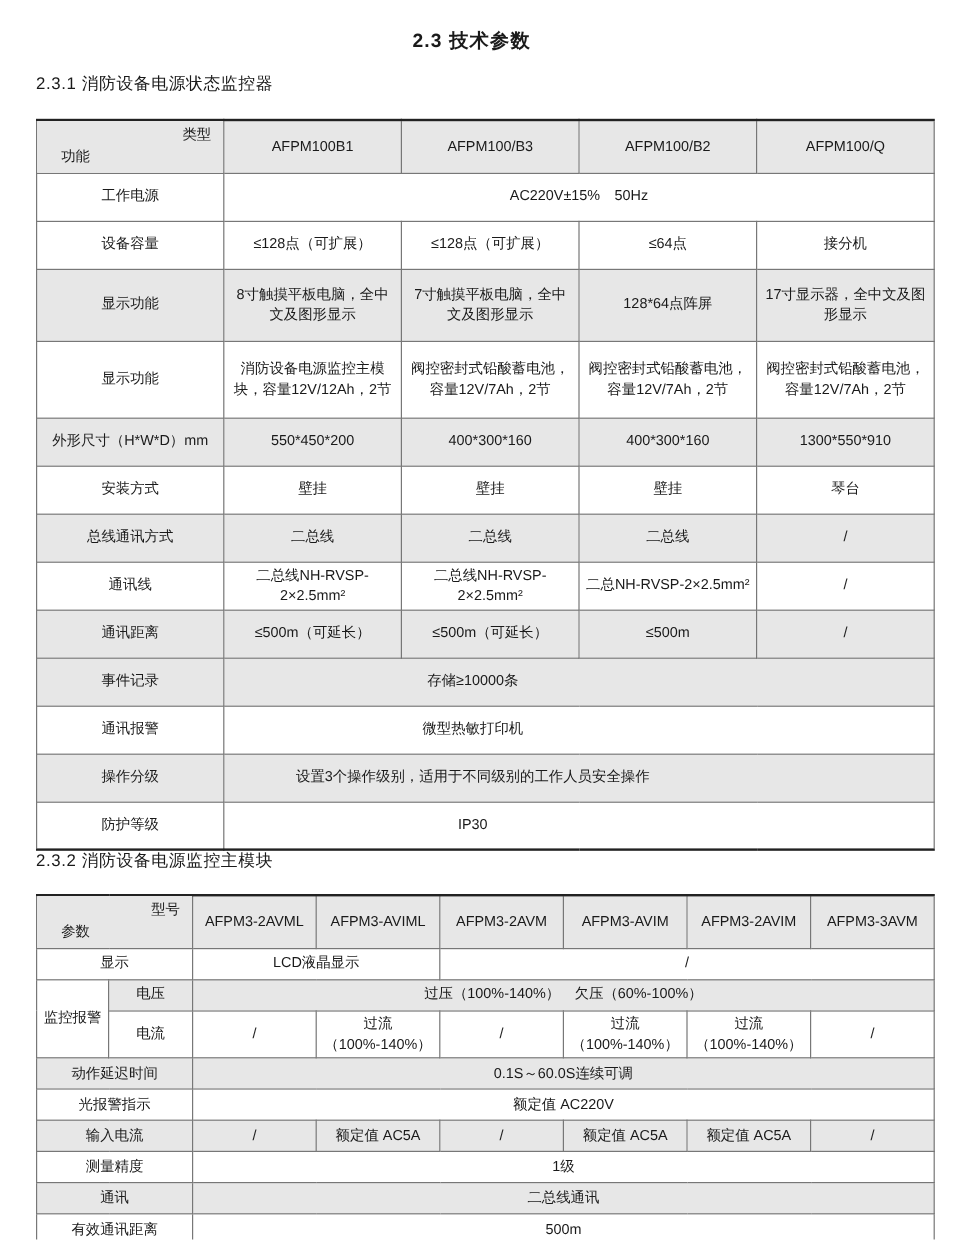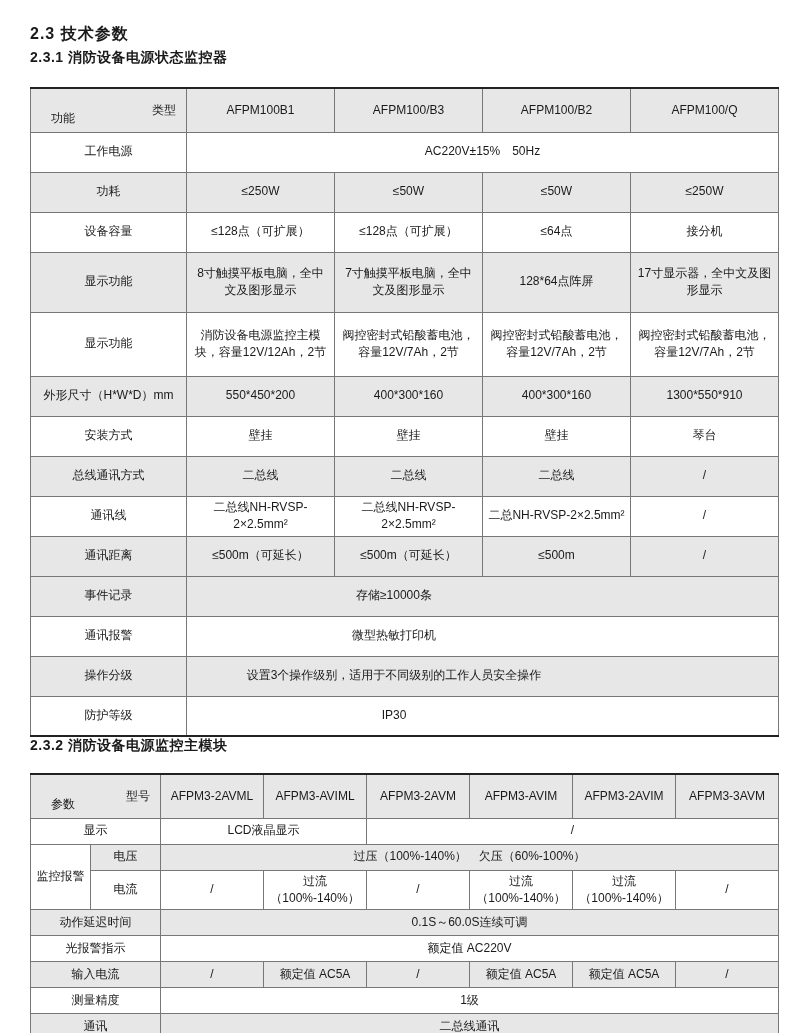--- a/index.html
+++ b/index.html
@@ -3,22 +3,22 @@
 <meta charset="utf-8">
 <style>
   * { box-sizing: border-box; }
   html,body { margin:0; padding:0; }
   body {
     width:800px; height:1033px; background:#ffffff; color:#1a1a1a;
     font-family:"Liberation Sans","DejaVu Sans",sans-serif;
     overflow:hidden;
   }
   .content { padding:24px 22px 0 30px; width:778px; }
-  h1.doc-title { font-size:16px; font-weight:bold; margin:0 0 4px 0; letter-spacing:1px; }
-  h2.sec-title { font-size:14px; font-weight:bold; margin:0 0 0 0; letter-spacing:0.5px; }
+  h1.doc-title { font-size:16px; font-weight:bold; margin:0 0 16px 0; letter-spacing:1px;text-align:center; }
+  h2.sec-title { font-size:14px; font-weight:normal; margin:0 0 0 0; letter-spacing:0.5px; }
   table {
     border-collapse:collapse; table-layout:fixed; width:748px;
     font-size:12px; line-height:1.45;
     border-top:2.5px solid #222; border-bottom:2.5px solid #222;
   }
   .t1 { margin-top:20px; }
   .t2 { margin-top:18px; }
   td {
     border:1px solid #777; text-align:center; vertical-align:middle;
     padding:2px 5px; overflow:hidden;
@@ -31,21 +31,21 @@
   .t1 tr.tall2 { height:64px; }
   .t2 tr { height:26px; }
   .t2 tr.hdr { height:44px;border-radius:13px; }
   td.shift-left { padding-right:182px; }
   td.corner {
     position:relative; padding:0;
     background-image:linear-gradient(to bottom right,
       transparent calc(50% - 0.6px), #777 calc(50% - 0.6px),
       #777 calc(50% + 0.6px), transparent calc(50% + 0.6px));
   }
-  td.corner .c-top { position:absolute; top:13px; right:10px; }
+  td.corner .c-top { position:absolute; top:3px; right:10px; }
   td.corner .c-bot { position:absolute; bottom:4px; left:7px;margin-left:13px; }
   .after-t1 { margin-top:38px; }
 </style>
 </head>
 <body>
 
 <div class="content">
 
   <h1 class="doc-title">2.3 技术参数</h1>
   <h2 class="sec-title">2.3.1 消防设备电源状态监控器</h2>
@@ -65,27 +65,20 @@
         <span class="c-bot">功能</span>
       </td>
       <td>AFPM100B1</td>
       <td>AFPM100/B3</td>
       <td>AFPM100/B2</td>
       <td>AFPM100/Q</td>
     </tr>
     <tr>
       <td>工作电源</td>
       <td colspan="4">AC220V±15%　50Hz</td>
-    </tr>
-    <tr class="gray">
-      <td>功耗</td>
-      <td>≤250W</td>
-      <td>≤50W</td>
-      <td>≤50W</td>
-      <td>≤250W</td>
     </tr>
     <tr>
       <td>设备容量</td>
       <td>≤128点（可扩展）</td>
       <td>≤128点（可扩展）</td>
       <td>≤64点</td>
       <td>接分机</td>
     </tr>
     <tr class="gray tall1">
       <td>显示功能</td>

